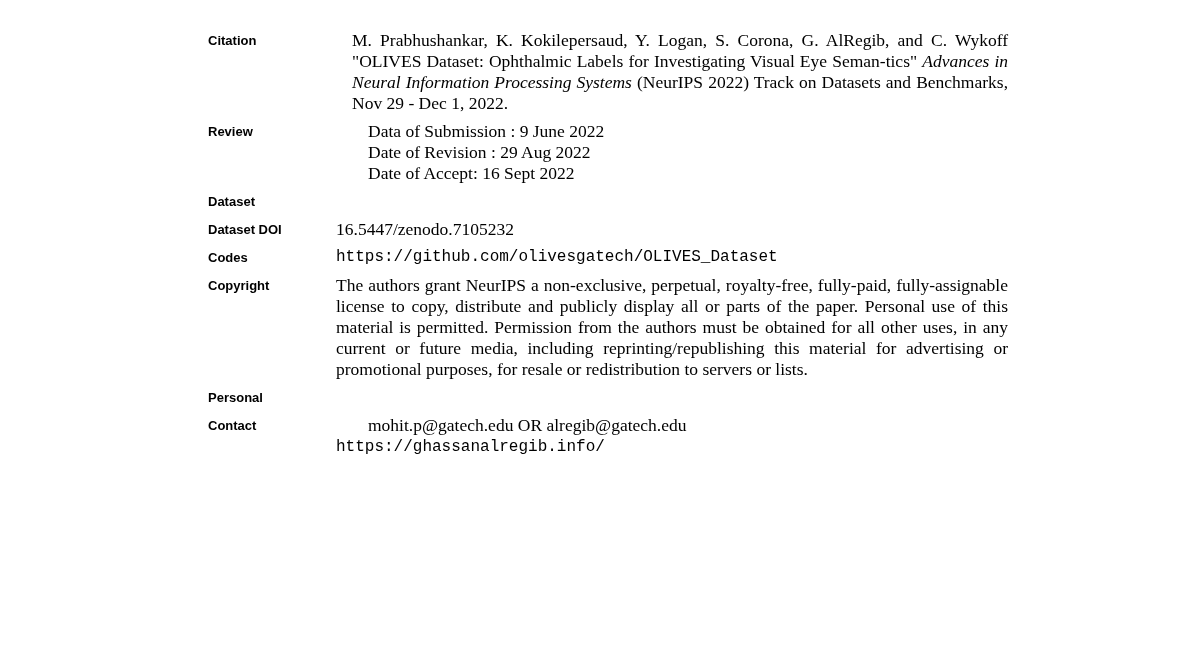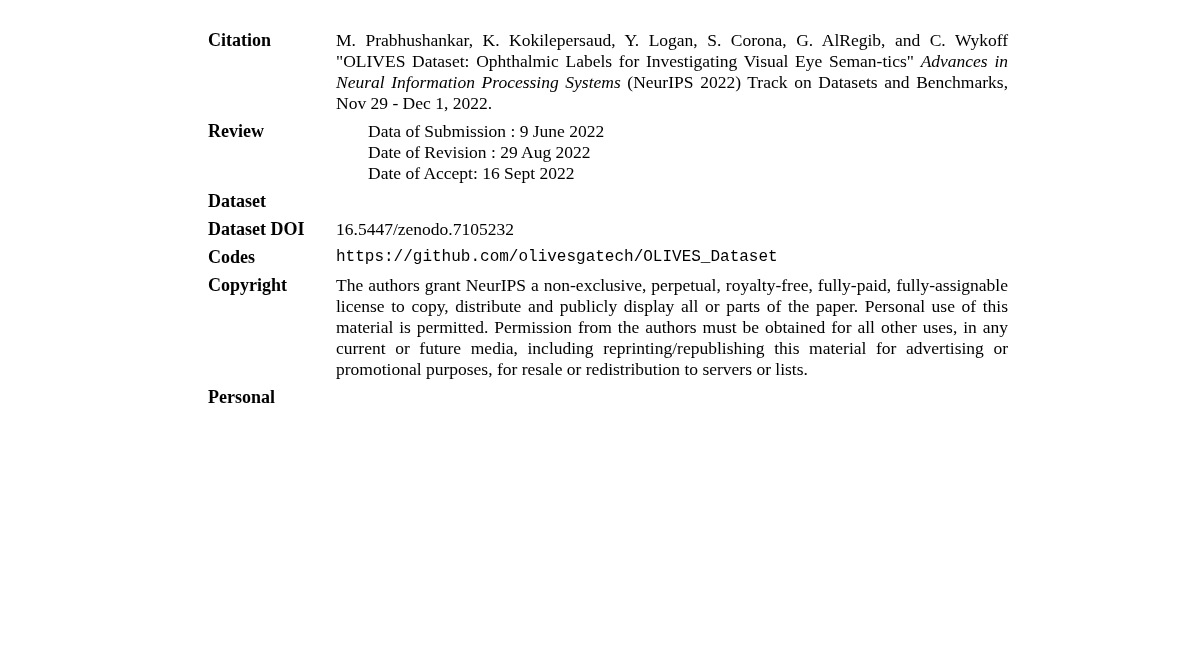--- a/index.html
+++ b/index.html
@@ -35,23 +35,23 @@
   }
   .meta-row {
     display: flex;
     align-items: flex-start;
     margin-bottom: 7px;
   }
   .meta-label {
     width: 128px;
     flex: 0 0 128px;
     font-weight: bold;
-    font-size: 18px;
+    font-size: 13px;
     line-height: 21px;
-    font-family: Liberation Serif, serif;
+    font-family: Liberation Sans, sans-serif;
   }
   .meta-value {
     flex: 1 1 auto;
     font-size: 17.5px;
     line-height: 21px;
     text-align: justify;
     font-family: "Liberation Serif", serif;
   }
   .meta-value.mono {
     font-family: "Liberation Mono", monospace;
@@ -67,21 +67,21 @@
     font-size: 16px;
     line-height: 22px;
   }
   .plain-line {
     display: block;
     font-family: "Liberation Serif", serif;
     font-size: 17.5px;
     line-height: 21px;
     margin-left: 32px;
   }
-  .row-citation .meta-value { width: 665px; }
+  .row-citation .meta-value { width: 665px; margin-left: 16px; }
   .row-copyright .meta-value { width: 665px; }
   .row-keywords .meta-value { width: 665px; }
 </style>
 </head>
 <body>
 
 <div id="arxiv-stamp">
   
 </div>
 
@@ -117,14 +117,21 @@
 
   <div class="meta-row row-copyright">
     <div class="meta-label">Copyright</div>
     <div class="meta-value">The authors grant NeurIPS a non-exclusive, perpetual, royalty-free, fully-paid, fully-assignable license to copy, distribute and publicly display all or parts of the paper. Personal use of this material is permitted. Permission from the authors must be obtained for all other uses, in any current or future media, including reprinting/republishing this material for advertising or promotional purposes, for resale or redistribution to servers or lists.</div>
   </div>
 
   <div class="meta-row row-keywords">
     <div class="meta-label">Personal</div>
   </div>
 
+  <div class="meta-row">
+    <div class="meta-label">Contact</div>
+    <div class="meta-value">
+      <span class="plain-line">mohit.p@gatech.edu OR alregib@gatech.edu</span>
+      <span class="mono-line">https://ghassanalregib.info/</span>
+    </div>
+  </div>
 
 </div>
 
 </body></html>

